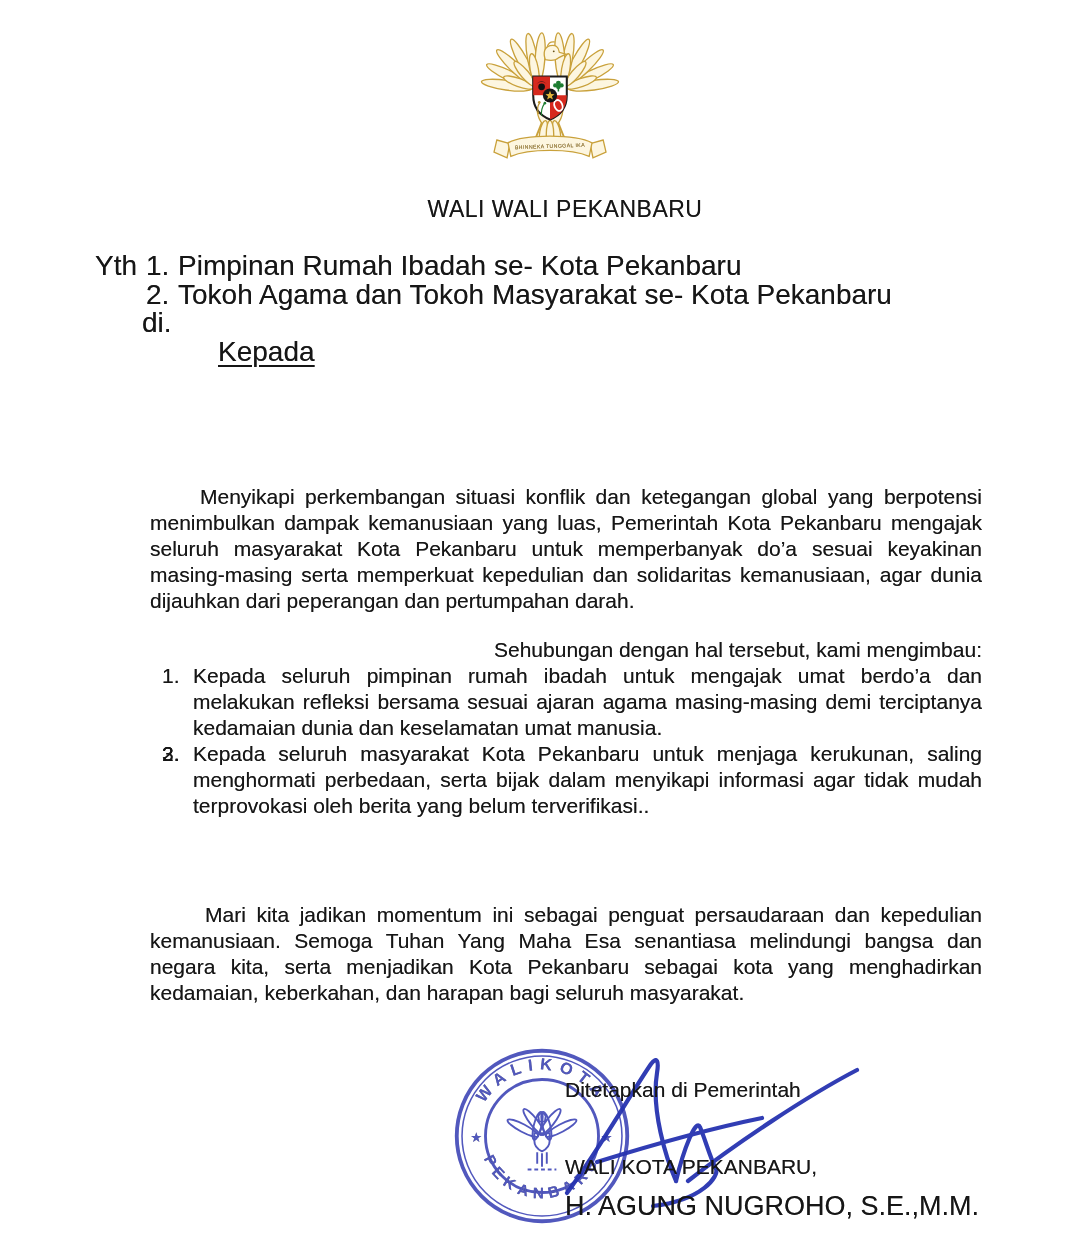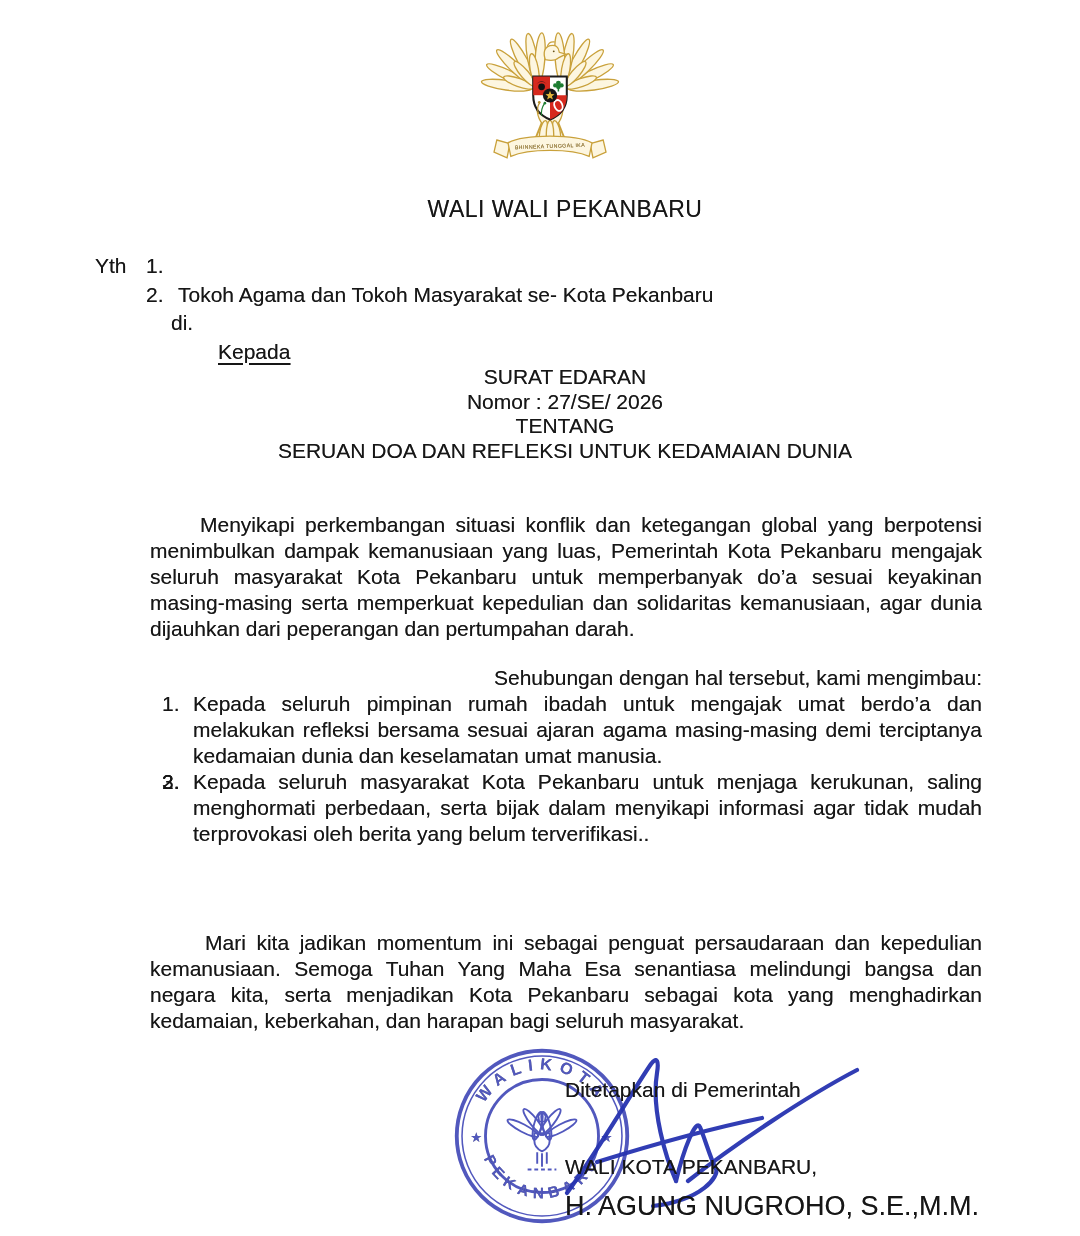--- a/index.html
+++ b/index.html
@@ -24,35 +24,35 @@
     text-shadow:0 0 .45px rgba(0,0,0,.55);
   }
   .abs{position:absolute;}
 
   
   .emblem{left:480px;top:27px;width:140px;height:142px;}
   .lh-title{left:150px;top:196px;width:830px;text-align:center;
     font-size:23px;letter-spacing:.5px;}
 
   
-  .addressee{left:95px;top:252px;font-size:21px;line-height:28.5px;}
+  .addressee{left:95px;top:252px;font-size:28px;line-height:28.5px;}
   .addr-row{display:flex;}
   .addr-yth{width:51px;}
   .addr-num{width:32px;}
-  .addr-di{margin-left:76px;}
+  .addr-di{margin-left:47px;}
   .addr-place{margin-left:123px;text-decoration:underline;
     text-decoration-thickness:2px;text-underline-offset:4px;}
 
   
   .se-heading{left:150px;top:365px;width:830px;text-align:center;
     font-size:21px;line-height:24.5px;}
 
   
   .para{left:150px;width:832px;font-size:21px;line-height:26px;
-    text-align:justify;margin-top:28px;}
+    text-align:justify;}
   .p1{top:484px;text-indent:50px;}
   .appeal-block{top:637px;}
   .intro{margin-left:55px;text-align:right;}
   .appeal{position:relative;padding-left:43px;}
   .appeal .num{position:absolute;left:12px;top:0;}
   .closing{top:902px;text-indent:55px;}
 
   
   .sign-lines{left:565px;top:1026px;font-size:21px;line-height:25.5px;
     white-space:pre-wrap;}
@@ -147,36 +147,31 @@
       <text x="75" y="128.5" text-anchor="middle" font-size="5.6" letter-spacing="0.4" fill="#a8842e" transform="rotate(-2 75 128)">BHINNEKA TUNGGAL IKA</text>
     </g>
   </svg>
 
   <div class="abs lh-title">WALI WALI PEKANBARU</div>
 
   <div class="abs addressee">
     <div class="addr-row">
       <span class="addr-yth">Yth</span>
       <span class="addr-num">1.</span>
+      <span>Pimpinan Rumah Ibadah se- Kota Pekanbaru</span>
     </div>
     <div class="addr-row">
       <span class="addr-yth"></span>
       <span class="addr-num">2.</span>
       <span>Tokoh Agama dan Tokoh Masyarakat se- Kota Pekanbaru</span>
     </div>
     <div class="addr-di">di.</div>
     <div><span class="addr-place">Kepada</span></div>
   </div>
 
-  <div class="abs se-heading">
-    <div>SURAT EDARAN</div>
-    <div>Nomor : 27/SE/ 2026</div>
-    <div>TENTANG</div>
-    <div>SERUAN DOA DAN REFLEKSI UNTUK KEDAMAIAN DUNIA</div>
-  </div>
 
   <div class="abs para p1">Menyikapi perkembangan situasi konflik dan ketegangan global yang berpotensi menimbulkan dampak kemanusiaan yang luas, Pemerintah Kota Pekanbaru mengajak seluruh masyarakat Kota Pekanbaru untuk memperbanyak do’a sesuai keyakinan masing-masing serta memperkuat kepedulian dan solidaritas kemanusiaan, agar dunia dijauhkan dari peperangan dan pertumpahan darah.</div>
 
   <div class="abs para appeal-block">
     <div class="intro">Sehubungan dengan hal tersebut, kami mengimbau:</div>
     <div class="appeal">
       <span class="num">1.</span>
       <span>Kepada seluruh pimpinan rumah ibadah untuk mengajak umat berdo’a dan melakukan refleksi bersama sesuai ajaran agama masing-masing demi terciptanya kedamaian dunia dan keselamatan umat manusia.</span>
     </div>
     <div class="appeal">

